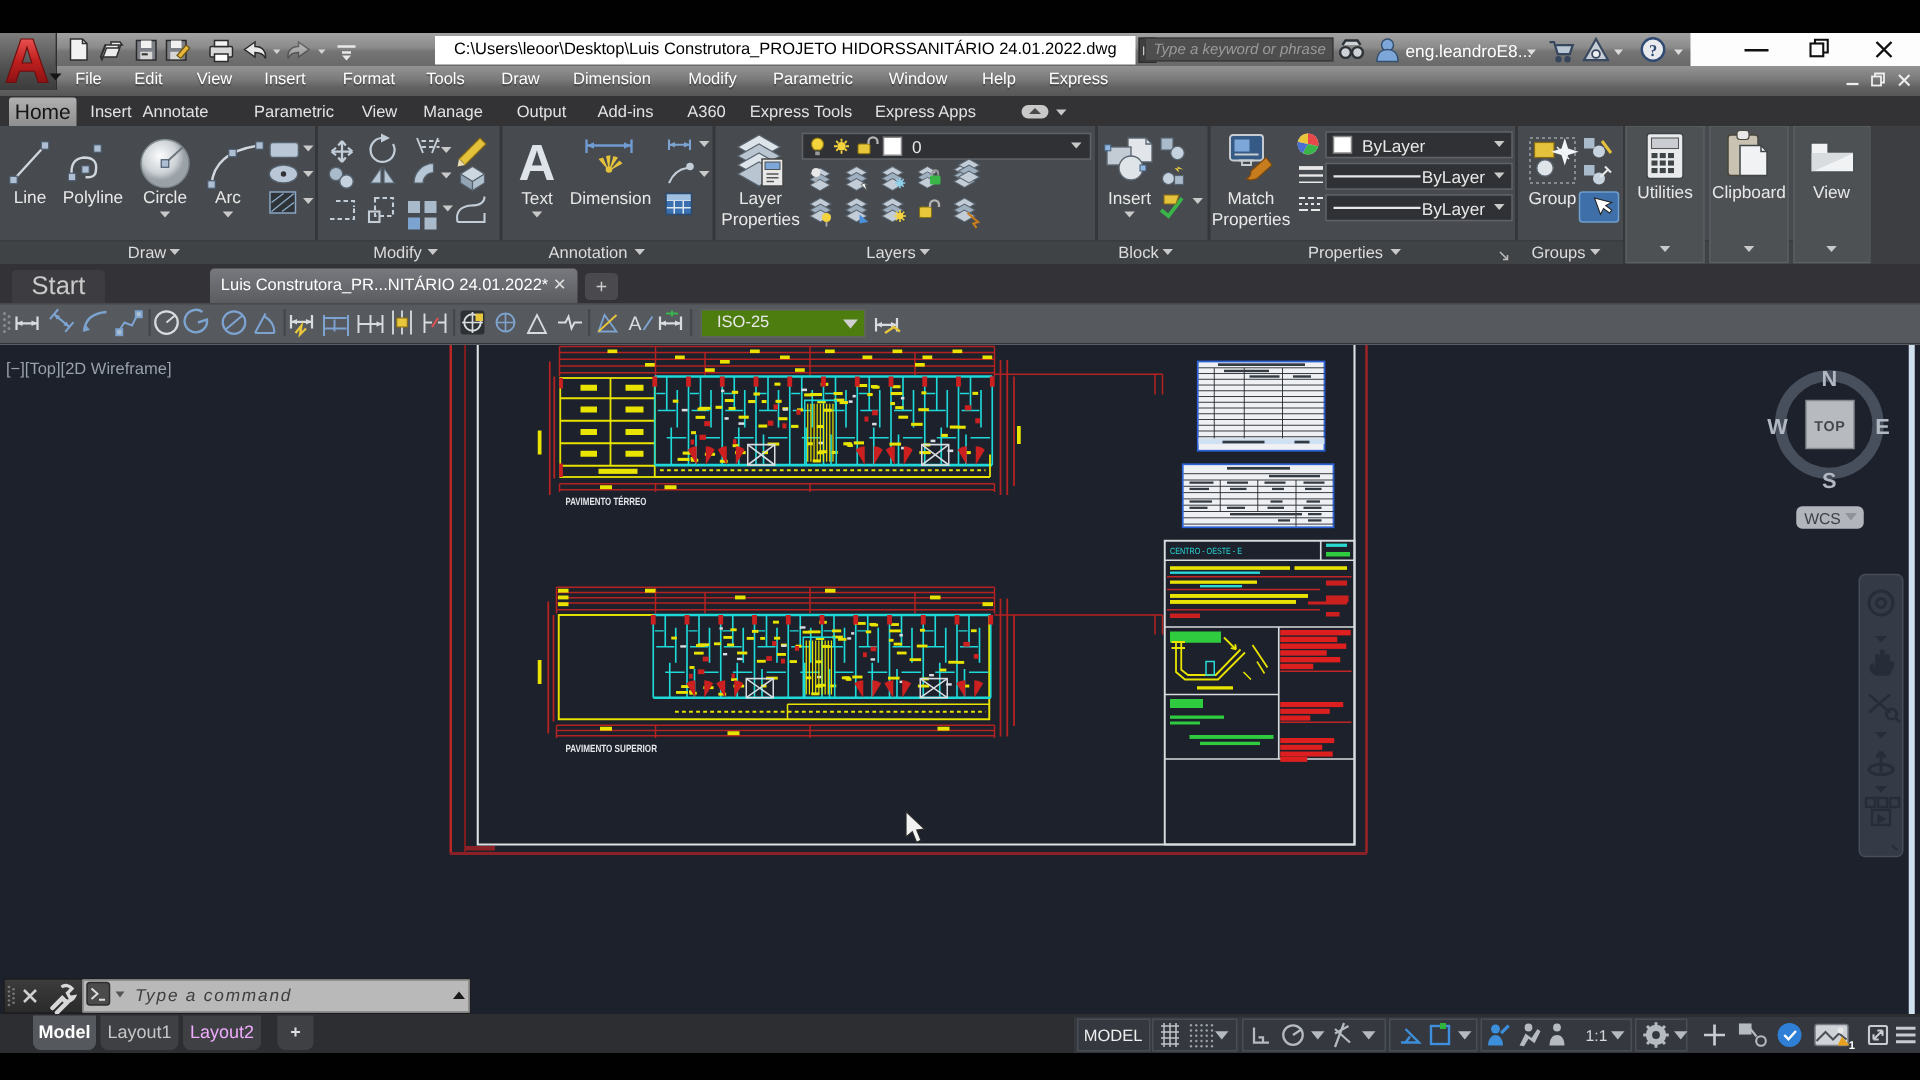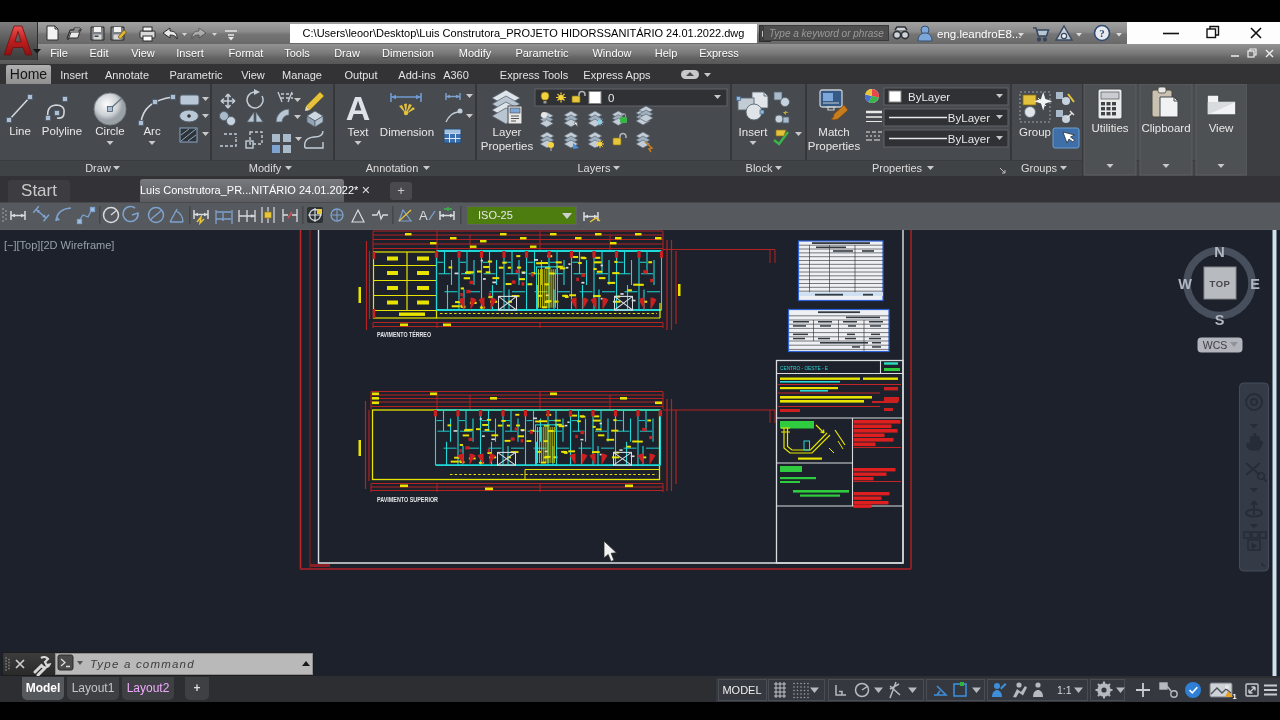--- a/index.html
+++ b/index.html
@@ -29,21 +29,21 @@
     line-height:18px; transform:translateX(-50%); }
   #hometab { left:6px; top:1px; width:45px; height:19px; background:linear-gradient(#b0b0b0,#8f8f8f);
     color:#151515; font-size:14px; line-height:19px; text-align:center; border-radius:2px 2px 0 0; }
   
   #ribbon { left:0; top:84px; width:1280px; height:92px; background:#474a4e; }
   #riblabels { left:0; top:160px; width:1247px; height:16px; background:#404346; border-top:1px solid #393c3f;}
   
   #ftabs { left:0; top:176px; width:1280px; height:26px; background:#333337; }
   #starttab { left:8px; top:180px; width:62px; height:22px; background:#3d3d41;
     color:#c9c9c9; font-size:17px; text-align:center; line-height:22px; border-radius:3px 3px 0 0;}
-  #doctab { left:140px; top:179px; width:204px; height:23px;
+  #doctab { left:140px; top:179px; width:245px; height:23px;
     background:linear-gradient(#77797e,#5a5c60); color:#fff; font-size:11px;
     text-align:center; line-height:23px; border-radius:3px 3px 0 0; white-space:nowrap;}
   #plustab { left:390px; top:182px; width:22px; height:18px; background:#4a4a4e; border-radius:3px;
     color:#ccc; font-size:13px; text-align:center; line-height:18px; }
   
   #toolbar { left:0; top:202px; width:1280px; height:27px; background:#56595d; border-top:1px solid #47494c;}
   #isobox { left:467px; top:206px; width:110px; height:19px; background:#4d7c0f;
     border:1px solid #5f6266; color:#e8e8e8; font-size:11px; line-height:17px; padding-left:10px; }
   
   #canvas { left:0; top:229px; width:1280px; height:449px; background:#1c212b; }
@@ -179,27 +179,27 @@
       <g fill="none" stroke="#eee" stroke-width="1.2">
           <rect x="18" y="3" width="6" height="6"></rect>
           <path d="M20 3 v-2 h6 v6 h-2"></path>
         </g>
       <path d="M36 2 l7 7 M43 2 l-7 7" stroke="#eee" stroke-width="1.4"></path>
     </svg>
   </div>
   <div class="abs" id="rtabs">
     <div id="hometab" class="abs">Home</div>
     <span class="rtab" style="left:74px">Insert</span>
-    <span class="rtab" style="left:127px">Annotate</span>
+    <span class="rtab" style="left:117px">Annotate</span>
     <span class="rtab" style="left:196px">Parametric</span>
     <span class="rtab" style="left:253px">View</span>
     <span class="rtab" style="left:302px">Manage</span>
     <span class="rtab" style="left:361px">Output</span>
     <span class="rtab" style="left:417px">Add-ins</span>
-    <span class="rtab" style="left:456px">A360</span>
+    <span class="rtab" style="left:471px">A360</span>
     <span class="rtab" style="left:534px">Express Tools</span>
     <span class="rtab" style="left:617px">Express Apps</span>
     <svg class="abs" style="left:680px;top:5px" width="34" height="11" viewBox="0 0 34 11">
       <rect x="1" y="1" width="18" height="9" rx="4.5" fill="#c8c8c8"></rect>
       <path d="M6 7 l4 -4 l4 4 z" fill="#4a4a4a"></path>
       <path d="M24 4 l7 0 l-3.5 4 z" fill="#c8c8c8"></path>
     </svg>
   </div>
   <div class="abs" id="ribbon"></div>
   <div class="abs" id="riblabels"></div>

